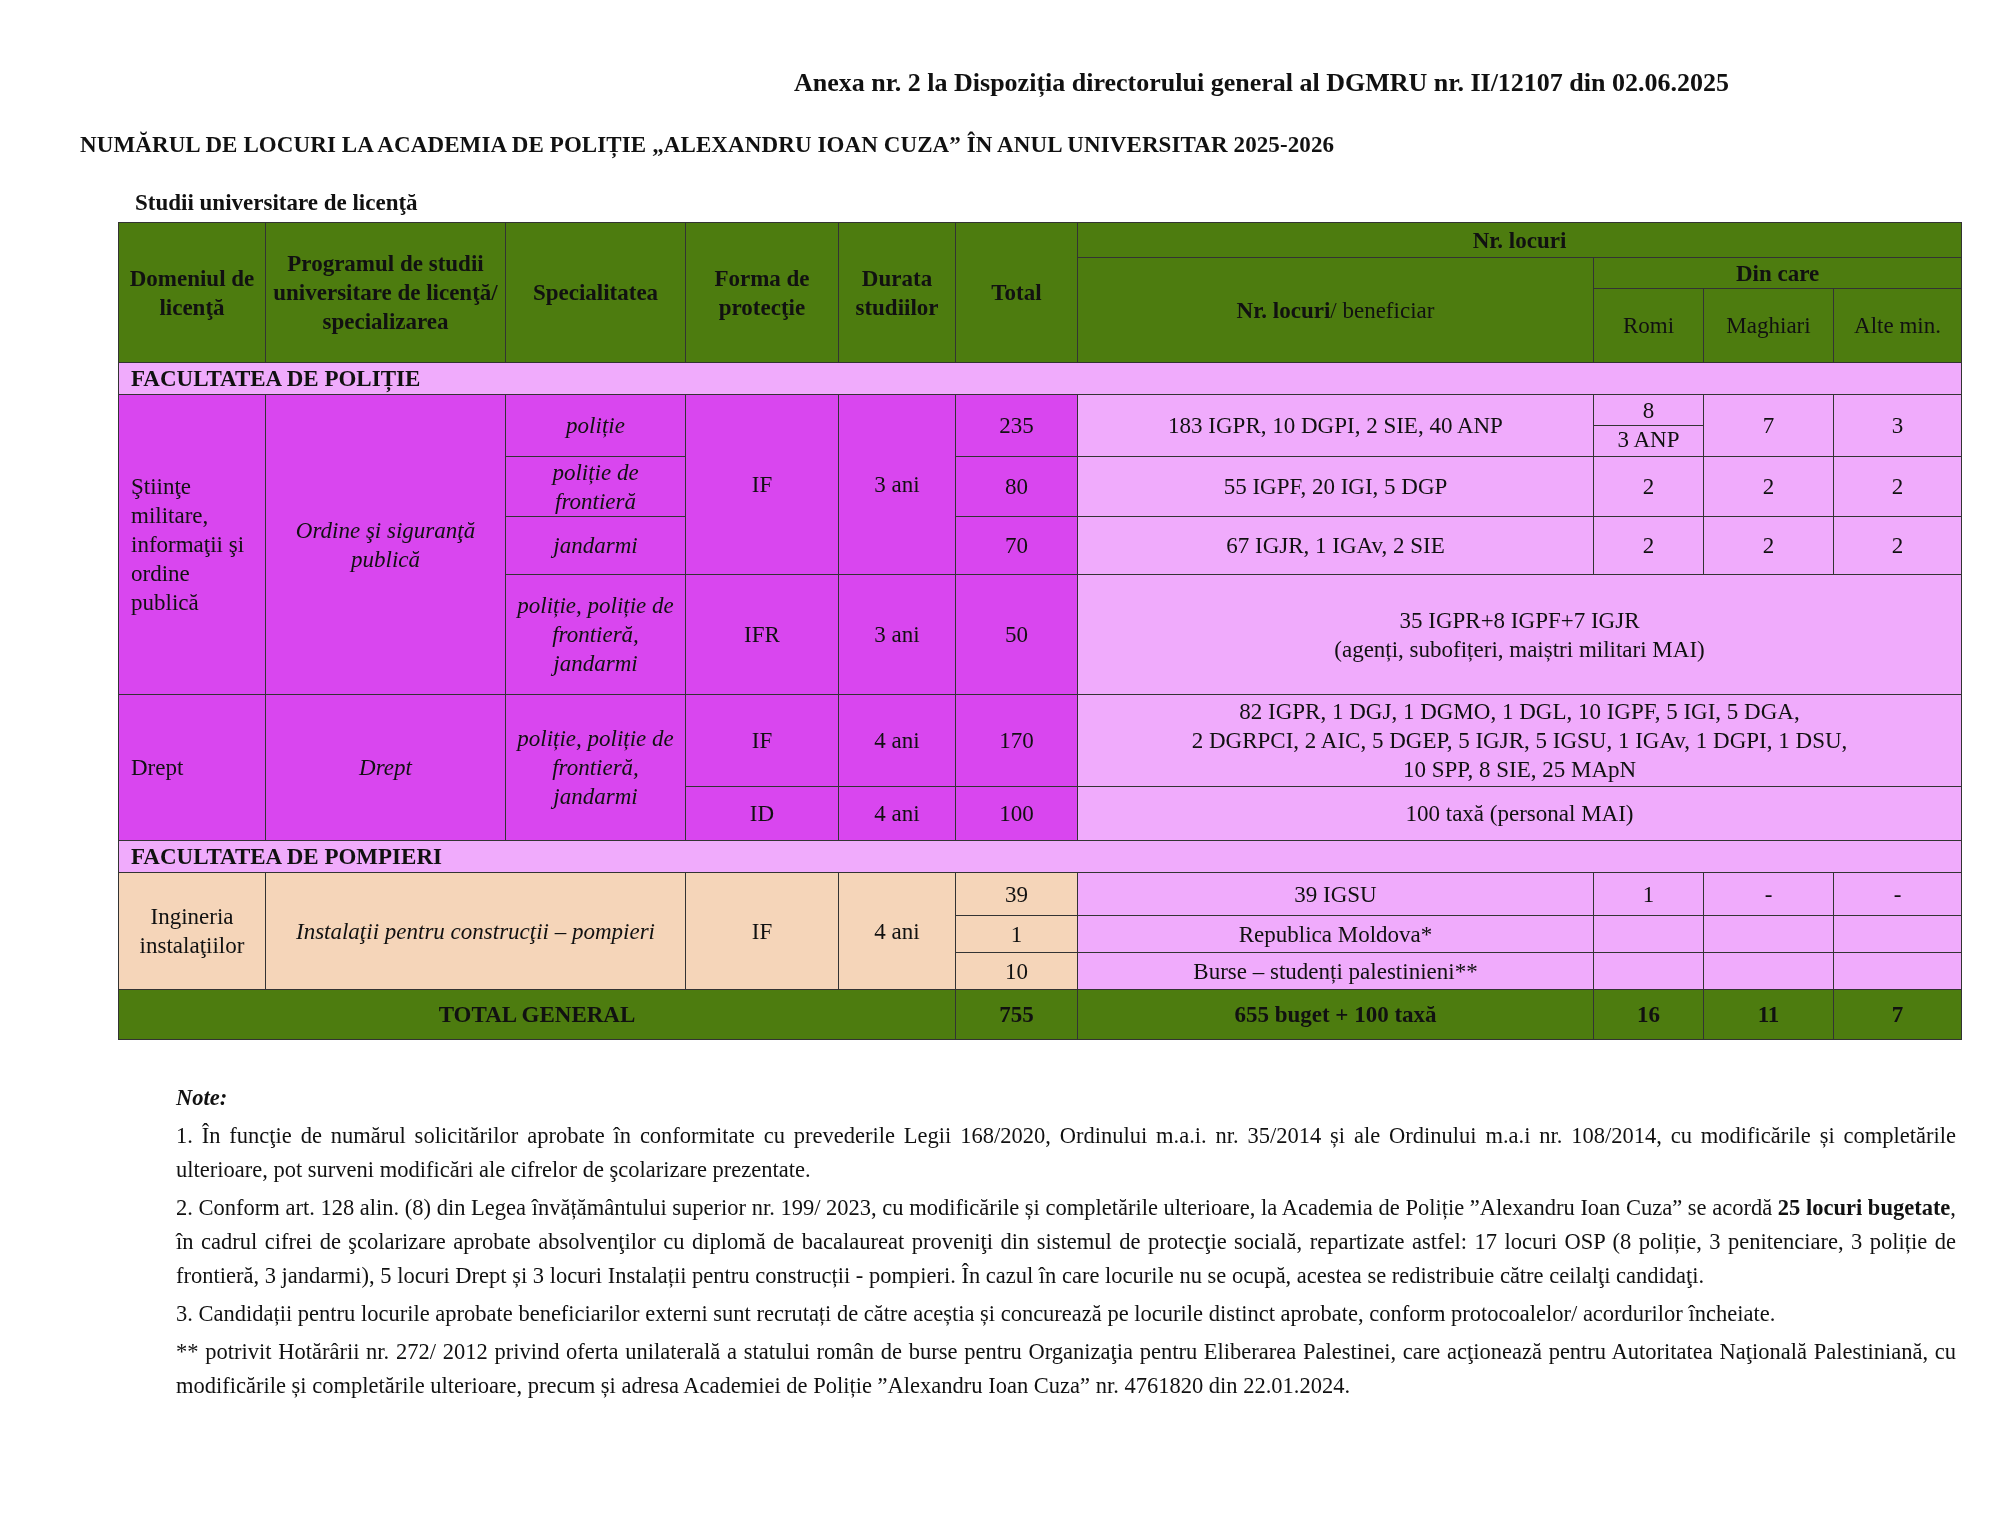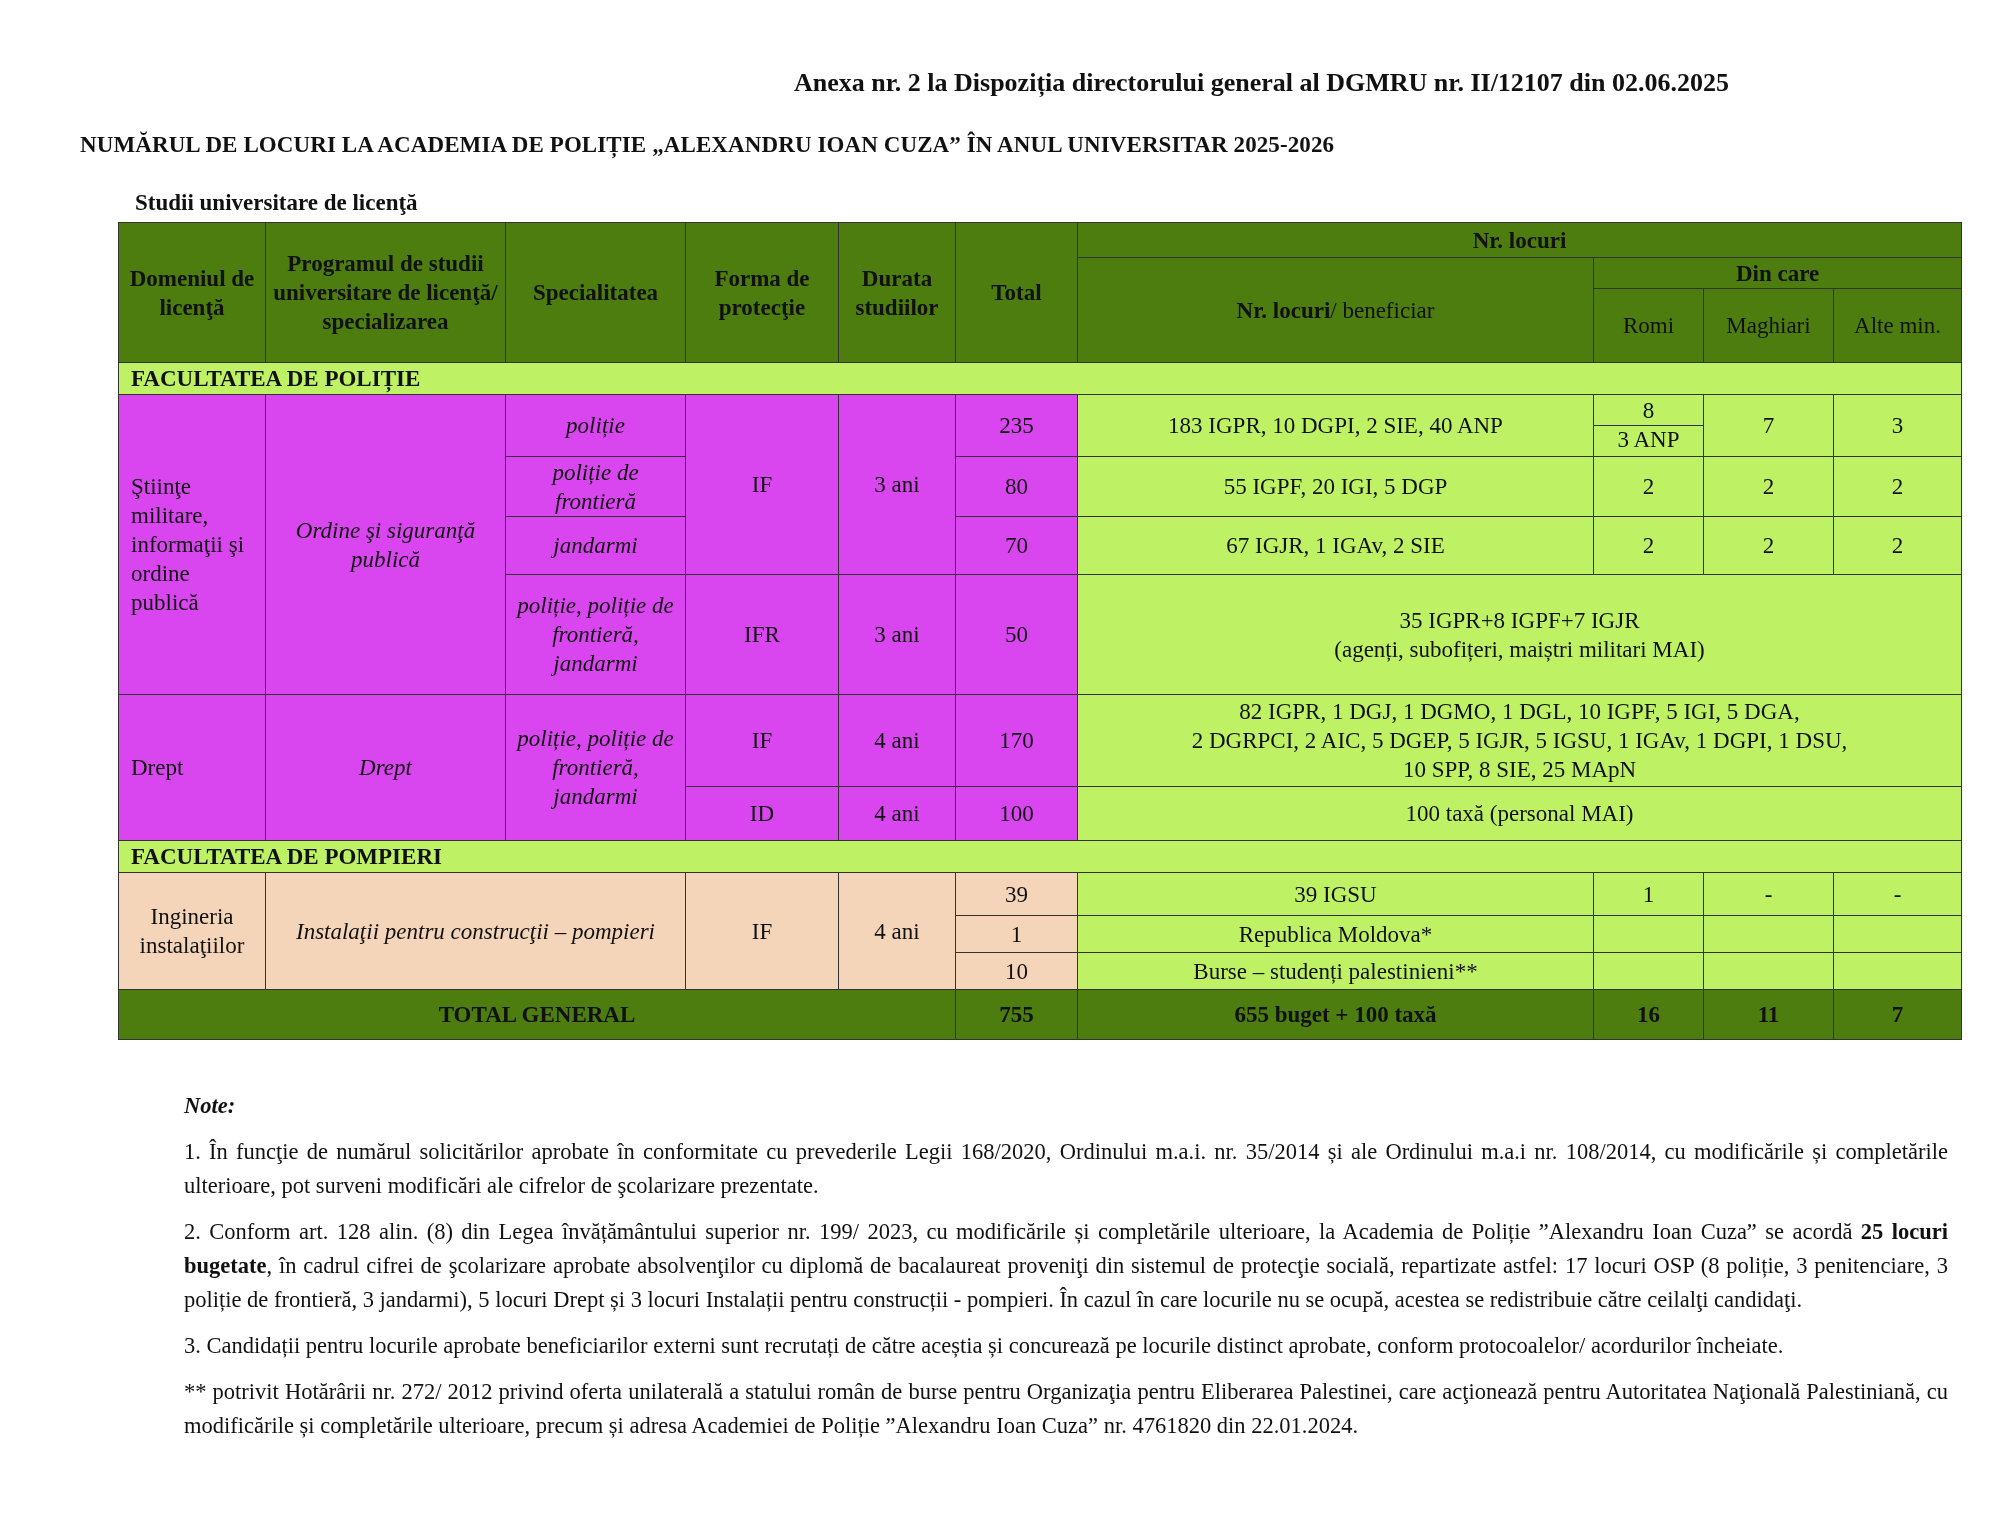--- a/index.html
+++ b/index.html
@@ -5,28 +5,28 @@
   html, body { margin:0; padding:0; background:#ffffff; }
   body { width:2005px; height:1540px; position:relative; font-family:"Liberation Serif", serif; color:#111; overflow:hidden; }
   .annex { position:absolute; left:0; right:0; top:68px; text-align:right; padding-right:276px; font-weight:bold; font-size:26px;padding-left:8px; }
   .title { position:absolute; left:0; right:0; top:132px; text-align:left; padding-left:80px; font-weight:bold; font-size:23px; letter-spacing:0.1px; }
   .subtitle { position:absolute; left:135px; top:190px; font-weight:bold; font-size:23px; }
   table.main { position:absolute; left:118px; top:222px; border-collapse:collapse; table-layout:fixed; width:1843px; font-size:23px; }
   table.main td { border:1.5px solid #333; text-align:center; vertical-align:middle; padding:0 4px; line-height:29px; }
   .hdr { background:#4d7c0f; font-weight:bold; }
   .blue { background:#d946ef; }
   .peach { background:#f5d5b9; }
-  .white { background:#bef264; }
+  .white { background:#f0abfc; }
   .fac { text-align:left !important; font-weight:bold; padding-left:12px !important; font-size:23px; }
   .b { font-weight:normal;margin-top:19px; }
   .i { font-style:italic; }
   .left { text-align:left !important; padding-left:12px !important; }
   .normal { font-weight:normal; }
   .notes { position:absolute; left:172px; top:1077px; width:1788px; font-size:22.5px; line-height:34px; text-align:justify; }
-  .notes p { margin:12px; }
+  .notes p { margin:4px; }
   .notes .nh { font-weight:bold; font-style:italic; }
   .split-top { border-bottom:1.5px solid #333; display:block; line-height:28px; }
   .split-bot { display:block; line-height:28px; }
   td.nopad { padding:0 !important; }
 </style>
 </head>
 <body>
 
 <div class="annex">Anexa nr. 2 la Dispoziția directorului general al DGMRU nr. II/12107 din 02.06.2025</div>
 <div class="title">NUMĂRUL DE LOCURI LA ACADEMIA DE POLIȚIE „ALEXANDRU IOAN CUZA” ÎN ANUL UNIVERSITAR 2025-2026</div>

